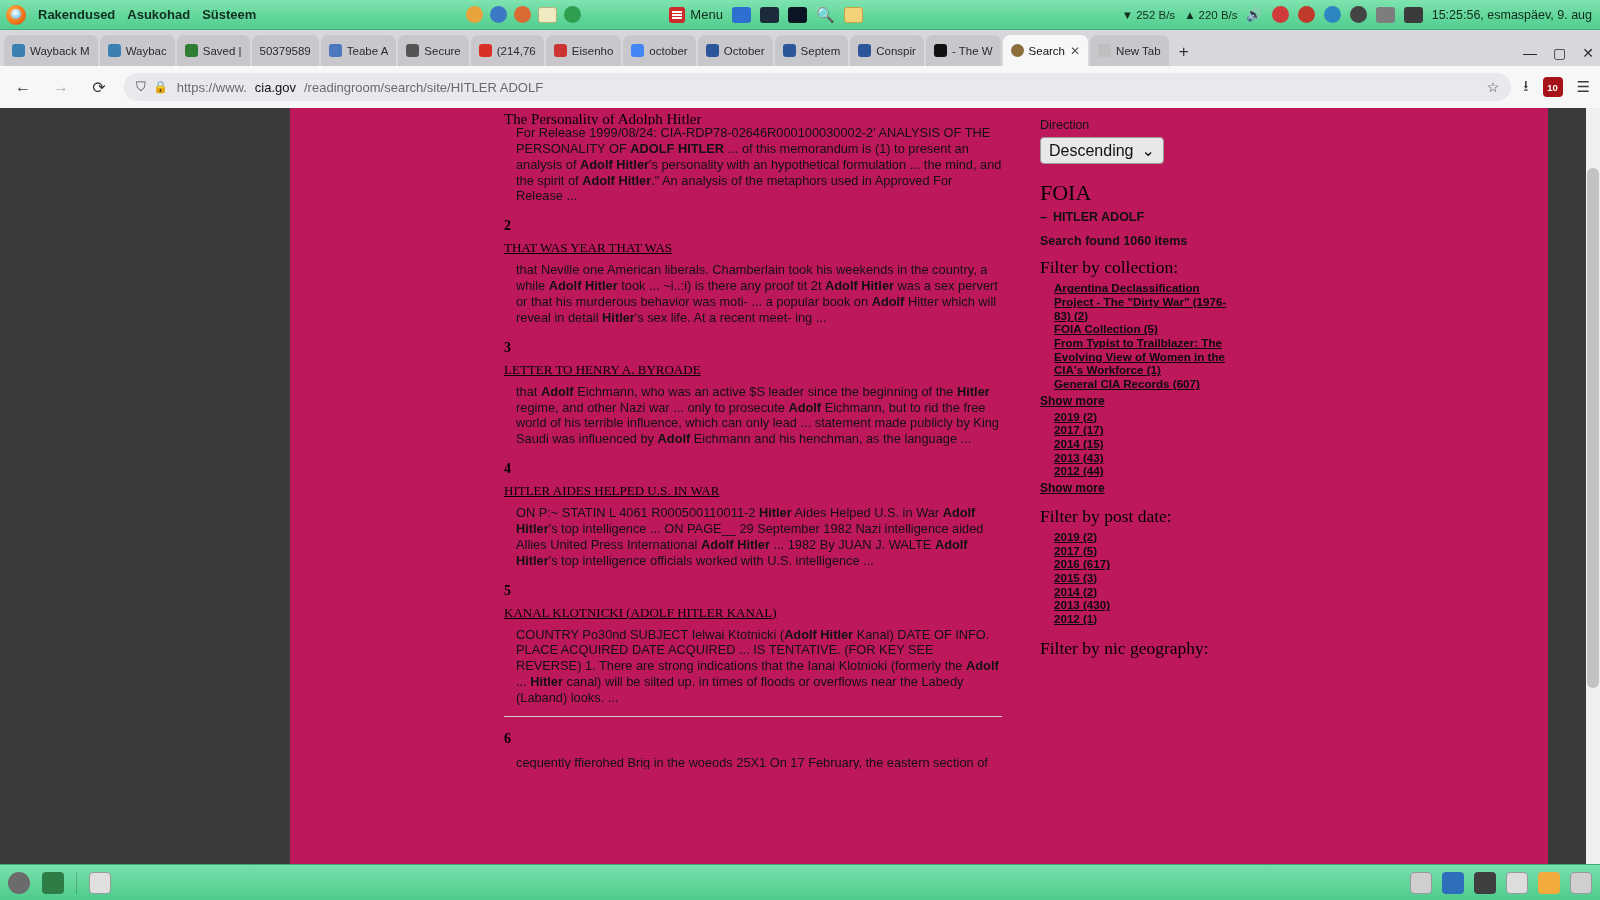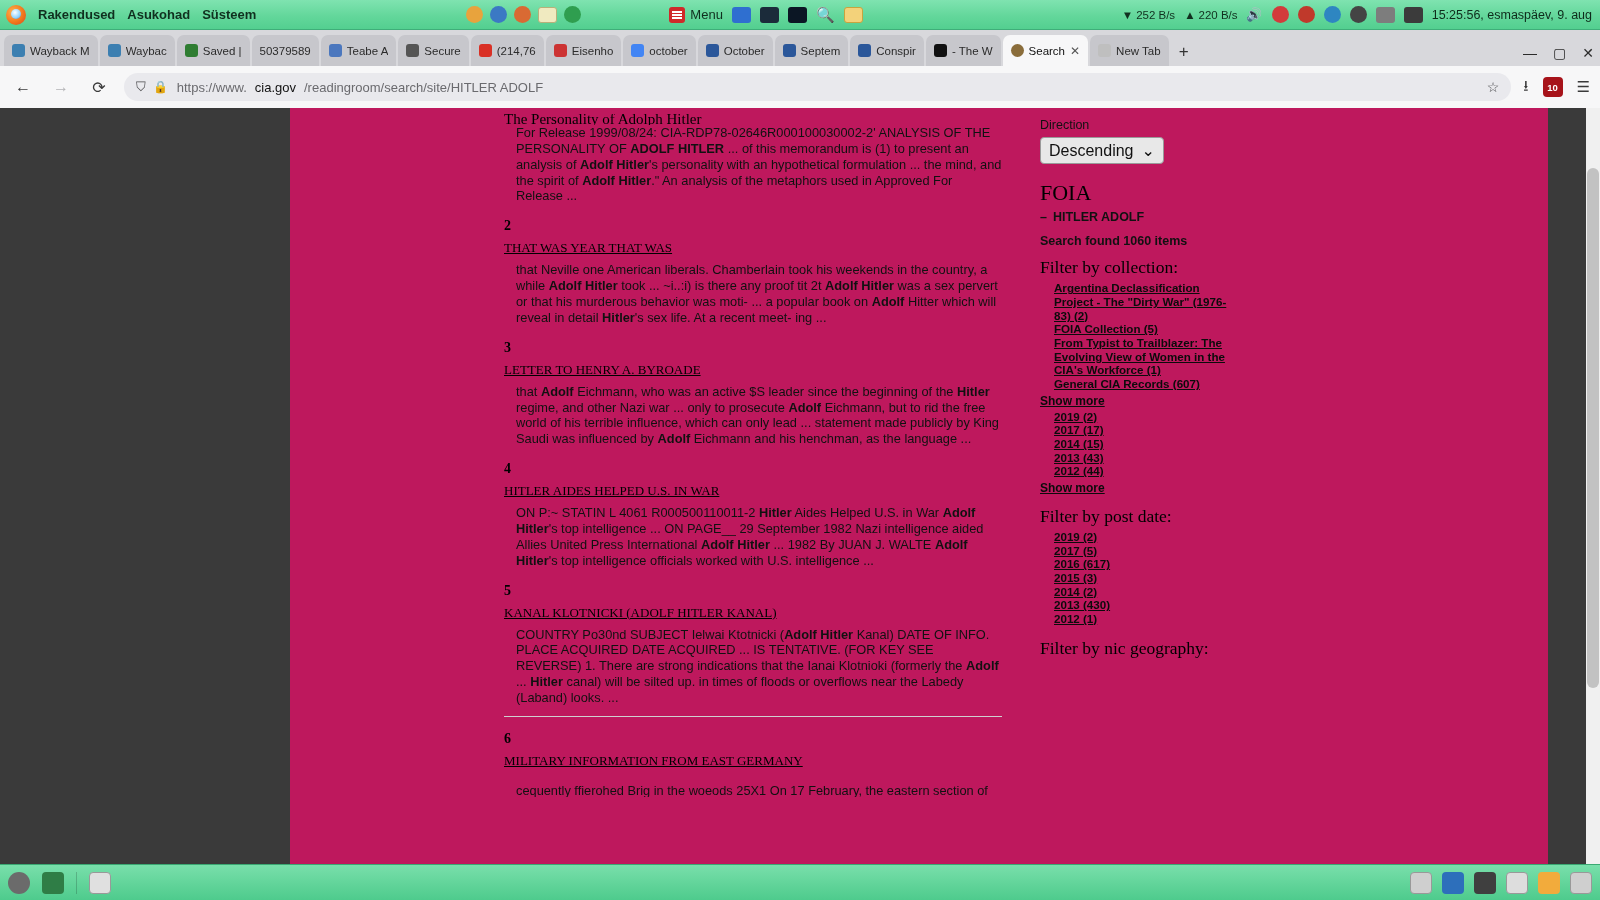--- a/index.html
+++ b/index.html
@@ -312,21 +312,20 @@
 
             <div class="result">
               <div class="num">5</div>
               <a class="title">KANAL KLOTNICKI (ADOLF HITLER KANAL)</a>
               <div class="snippet">COUNTRY Po30nd SUBJECT Ielwai Ktotnicki (<b>Adolf Hitler</b> Kanal) DATE OF INFO. PLACE ACQUIRED DATE ACQUIRED ... IS TENTATIVE. (FOR KEY SEE REVERSE) 1. There are strong indications that the Ianai Klotnioki (formerly the <b>Adolf</b> ... <b>Hitler</b> canal) will be silted up. in times of floods or overflows near the Labedy (Laband) looks. ...</div>
               <div class="hr-box"></div>
             </div>
 
             <div class="result">
               <div class="num">6</div>
-              <a class="title">MILITARY INFORMATION FROM EAST GERMANY</a>
               <div class="snippet" style="margin-top:8px;height:14px;overflow:hidden">cequently ffierohed Brig in the woeods 25X1 On 17 February, the eastern section of the </div>
             </div>
           </div>
 
           <div class="sidebar-col">
             <div class="sb">
 
               <div class="sb-label">Direction</div>
               <div class="sel">
                 <span>Descending</span>

